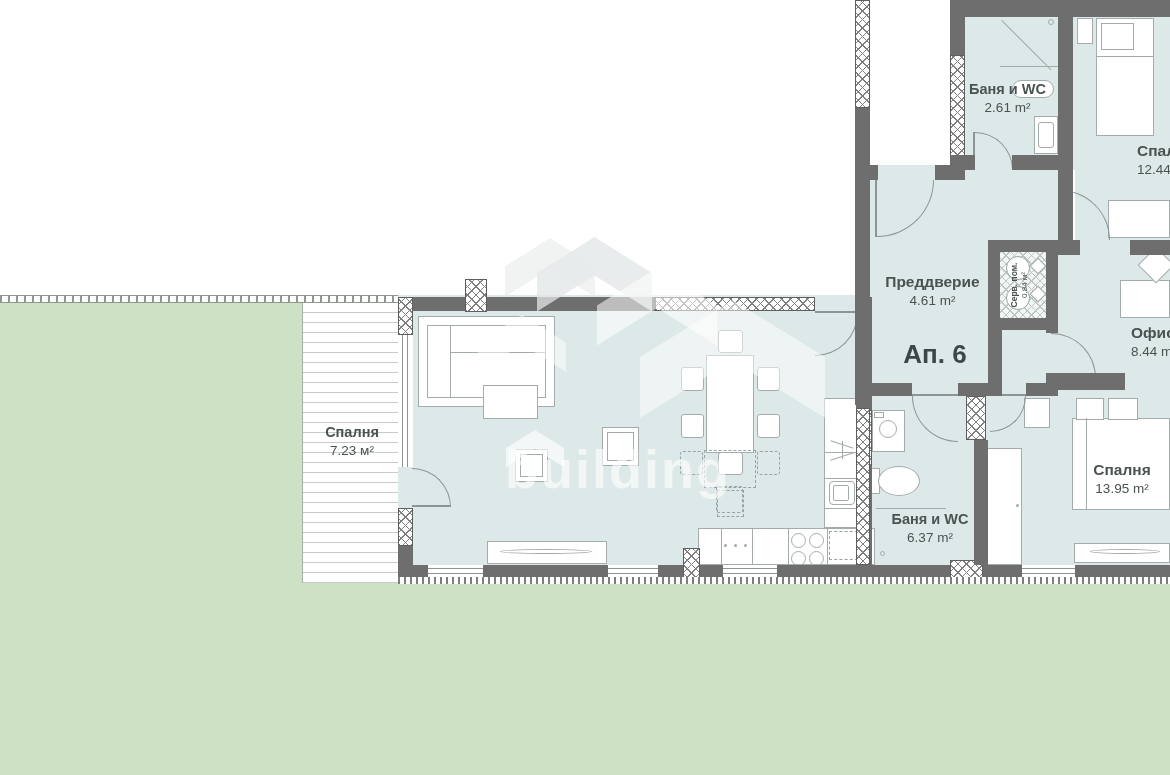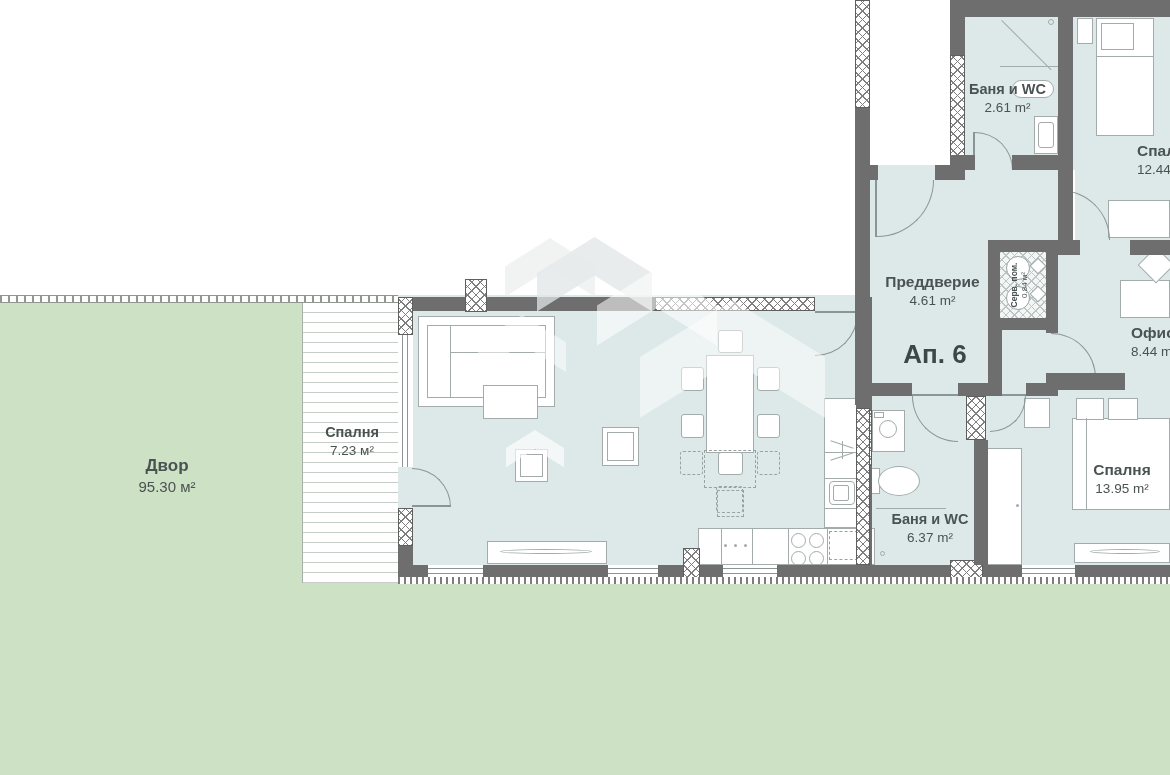--- a/index.html
+++ b/index.html
@@ -225,25 +225,22 @@
   <i class="abs w z20" style="left:974px;top:440px;width:14px;height:125px"></i>
   <i class="abs w z20" style="left:856px;top:396px;width:14px;height:12px"></i>
   <i class="abs hatch z20" style="left:856px;top:408px;width:14px;height:157px"></i>
 
   <i class="abs chev wm" style="left:537px;top:237px;width:115px;height:120px;background:rgba(225,229,229,0.75)"></i>
   <i class="abs chev wm" style="left:505px;top:238px;width:90px;height:95px;background:rgba(231,235,235,0.6)"></i>
   <i class="abs chev wm" style="left:597px;top:268px;width:120px;height:125px;background:rgba(255,255,255,0.55)"></i>
   <i class="abs chev wm" style="left:640px;top:300px;width:185px;height:190px;background:rgba(255,255,255,0.5)"></i>
   <i class="abs chev wm" style="left:478px;top:315px;width:88px;height:92px;background:rgba(255,255,255,0.5)"></i>
   <i class="abs chev wm" style="left:506px;top:430px;width:58px;height:60px;background:rgba(255,255,255,0.65)"></i>
-
-  <div class="abs rlabel" style="left:117px;top:455px;width:100px">
-    <div class="rname" style="font-size:17px">Двор</div>
-    <div class="rarea" style="font-size:15px">95.30 м²</div>
-  </div>
+  <span class="abs wm wmtext" style="left:505px;top:438px;font-size:54px">building</span>
+
   <div class="abs rlabel" style="left:305px;top:423px;width:94px">
     <div class="rname" style="font-size:14.5px">Спалня</div>
     <div class="rarea">7.23 м²</div>
   </div>
   <div class="abs rlabel" style="left:870px;top:272px;width:125px">
     <div class="rname">Преддверие</div>
     <div class="rarea">4.61 m²</div>
   </div>
   <div class="abs rlabel" style="left:885px;top:338px;width:100px;font-size:26px;font-weight:700;color:#3e4747">Ап. 6</div>
   <div class="abs rlabel" style="left:960px;top:80px;width:95px">

